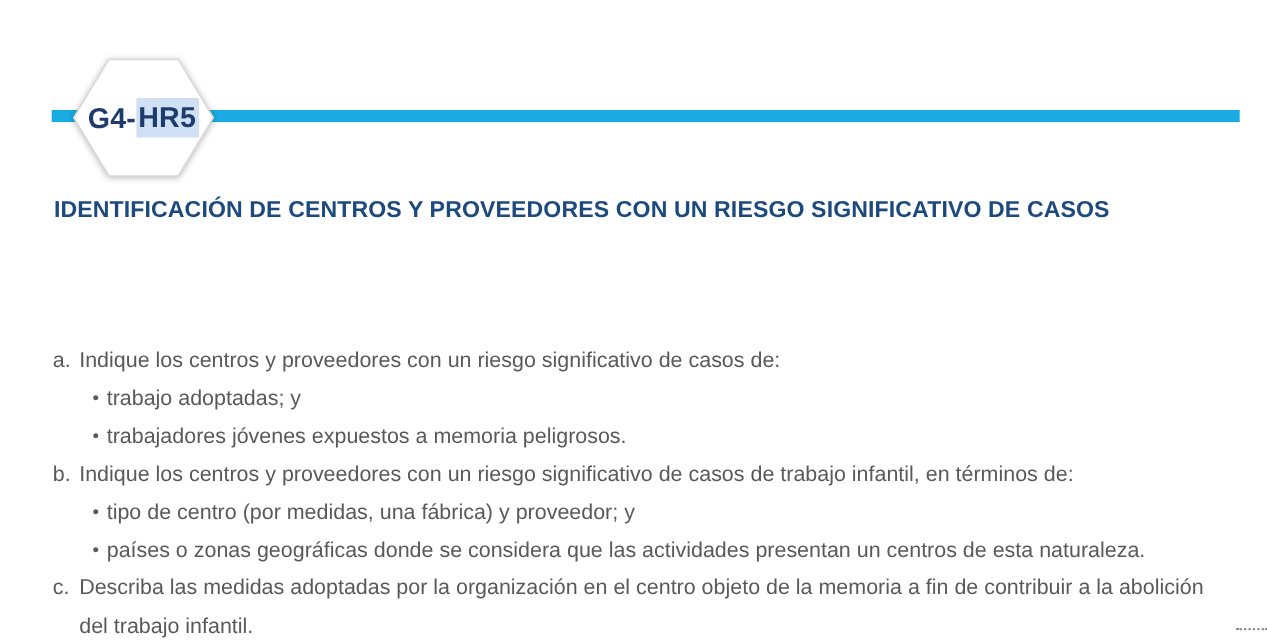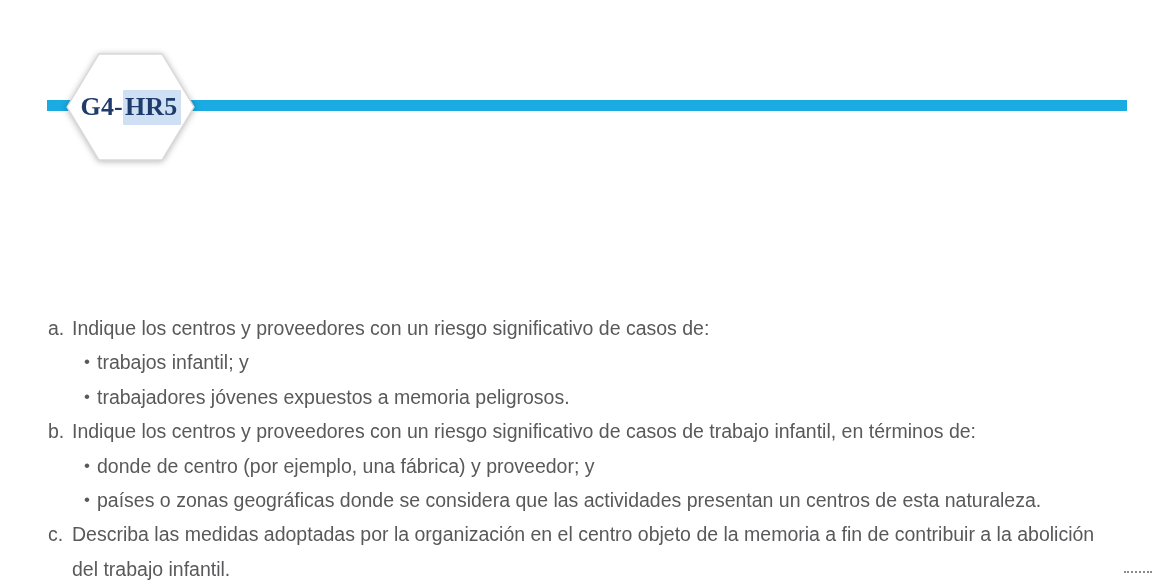--- a/index.html
+++ b/index.html
@@ -24,21 +24,20 @@
     background: #1aabe2;
     z-index: 1;
   }
   .hexagon-badge {
     position: absolute;
     left: 66px;
     top: 52px;
     width: 129px;
     height: 110px;
     z-index: 2;
-    font-family: Liberation Serif, serif;
   }
   .hexagon-badge svg { display: block; width: 100%; height: 100%; }
   .hexagon-badge polygon {
     fill: #ffffff;
     stroke: #d9d9d9;
     stroke-width: 1.4;
   }
   .badge-label {
     position: absolute;
     left: 0; top: 0; right: 0; bottom: 0;
@@ -123,44 +122,45 @@
         </svg>
       </span>
       <div class="badge-label">
         <span>G4-</span>
           <span class="badge-code">HR5</span>
       </div>
     </div>
   </div>
 
   <h1 class="indicator-title">
+    <span class="title-line">IDENTIFICACIÓN DE CENTROS Y PROVEEDORES CON UN RIESGO SIGNIFICATIVO DE CASOS</span>
   </h1>
 
   <section class="guidance">
 
     <div class="item-row">
       <span class="item-label">a.</span>
       <span class="item-text">Indique los centros y proveedores con un riesgo significativo de casos de:</span>
     </div>
     <div class="bullet-row">
       <span class="bullet-dot">•</span>
-      <span class="bullet-text">trabajos infantil; y</span>
+      <span class="bullet-text">trabajo adoptadas; y</span>
     </div>
     <div class="bullet-row">
       <span class="bullet-dot">•</span>
       <span class="bullet-text">trabajadores jóvenes expuestos a memoria peligrosos.</span>
     </div>
 
     <div class="item-row">
       <span class="item-label">b.</span>
       <span class="item-text">Indique los centros y proveedores con un riesgo significativo de casos de trabajo infantil, en términos de:</span>
     </div>
     <div class="bullet-row">
       <span class="bullet-dot">•</span>
-      <span class="bullet-text">donde de centro (por ejemplo, una fábrica) y proveedor; y</span>
+      <span class="bullet-text">tipo de centro (por medidas, una fábrica) y proveedor; y</span>
     </div>
     <div class="bullet-row">
       <span class="bullet-dot">•</span>
       <span class="bullet-text">países o zonas geográficas donde se considera que las actividades presentan un centros de esta naturaleza.</span>
     </div>
 
     <div class="item-row">
       <span class="item-label">c.</span>
       <span class="item-text">Describa las medidas adoptadas por la organización en el centro objeto de la memoria a fin de contribuir a la abolición del trabajo infantil.</span>
     </div>

